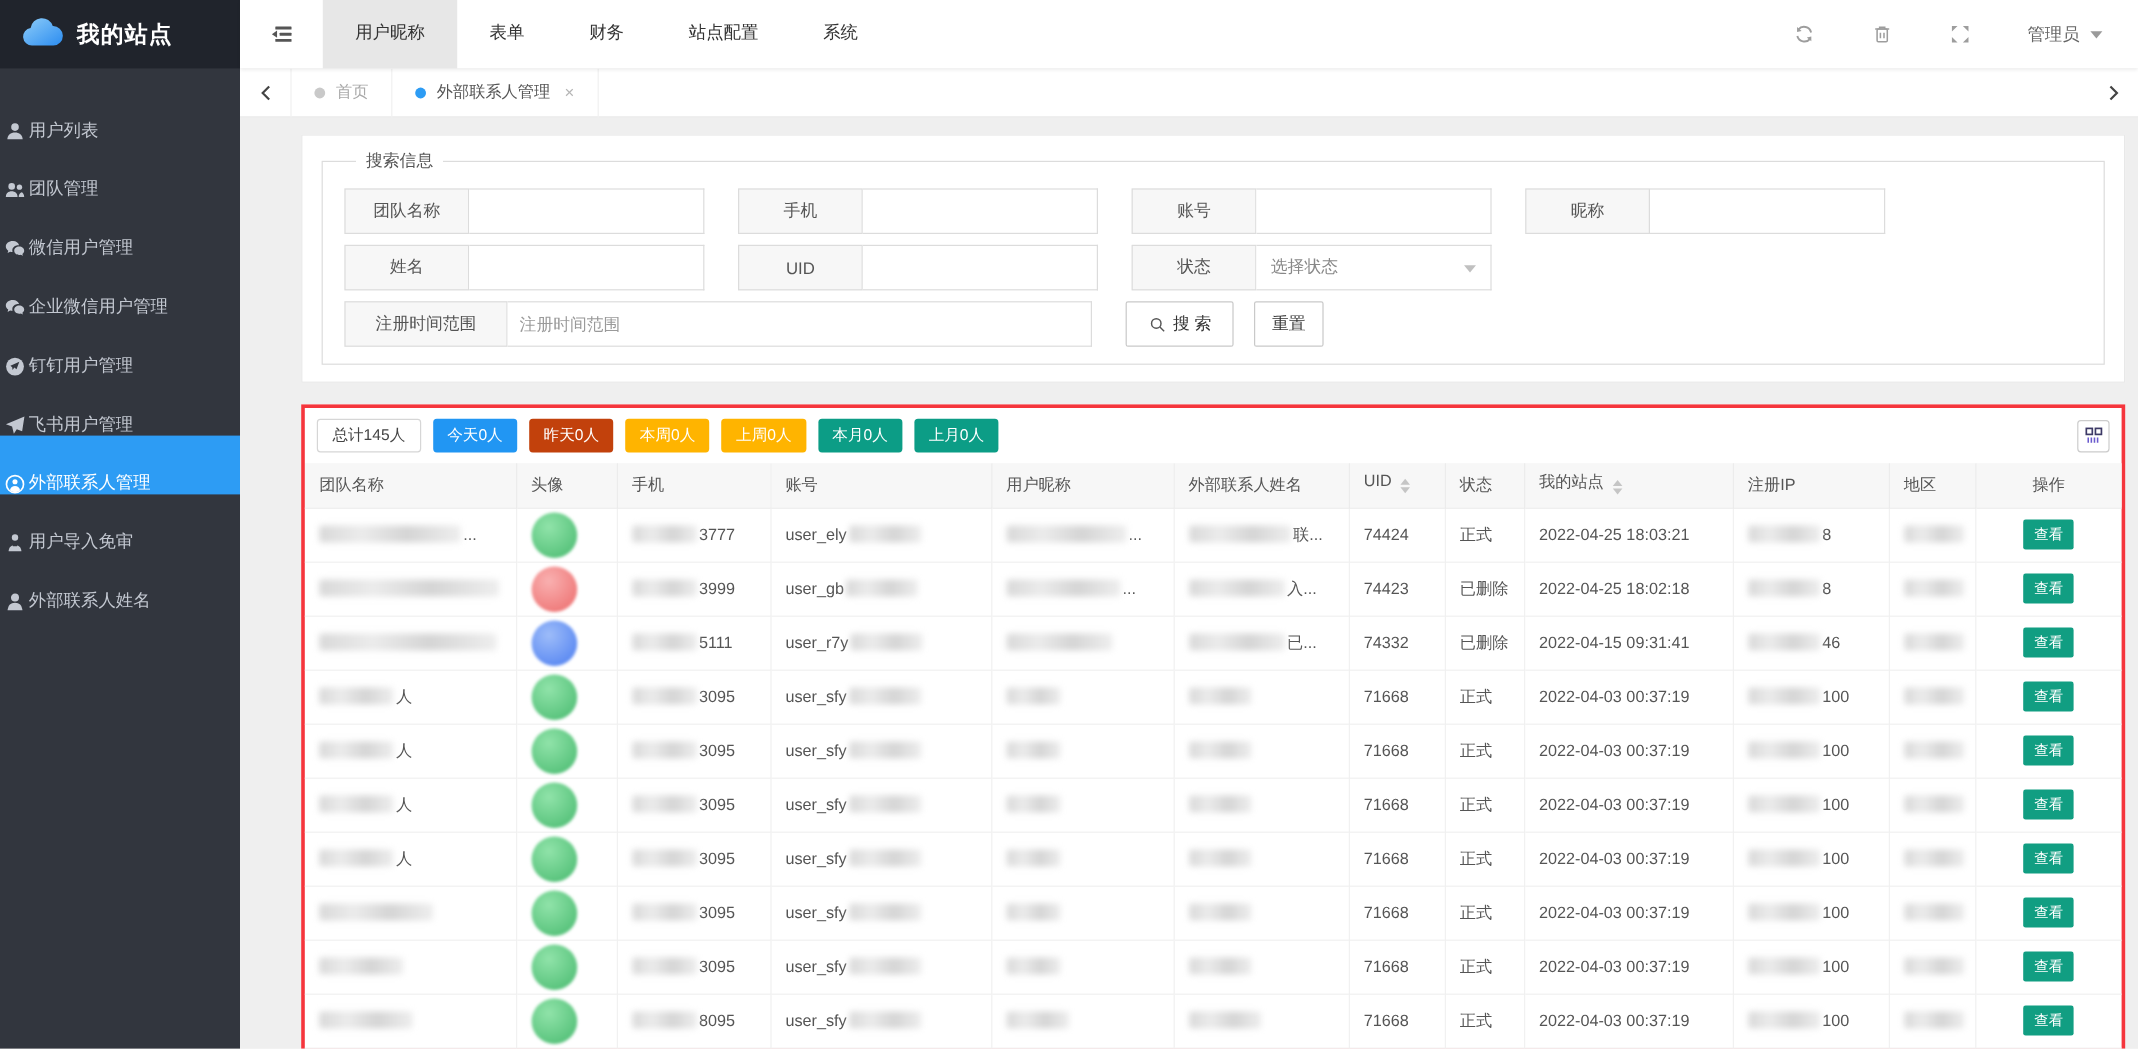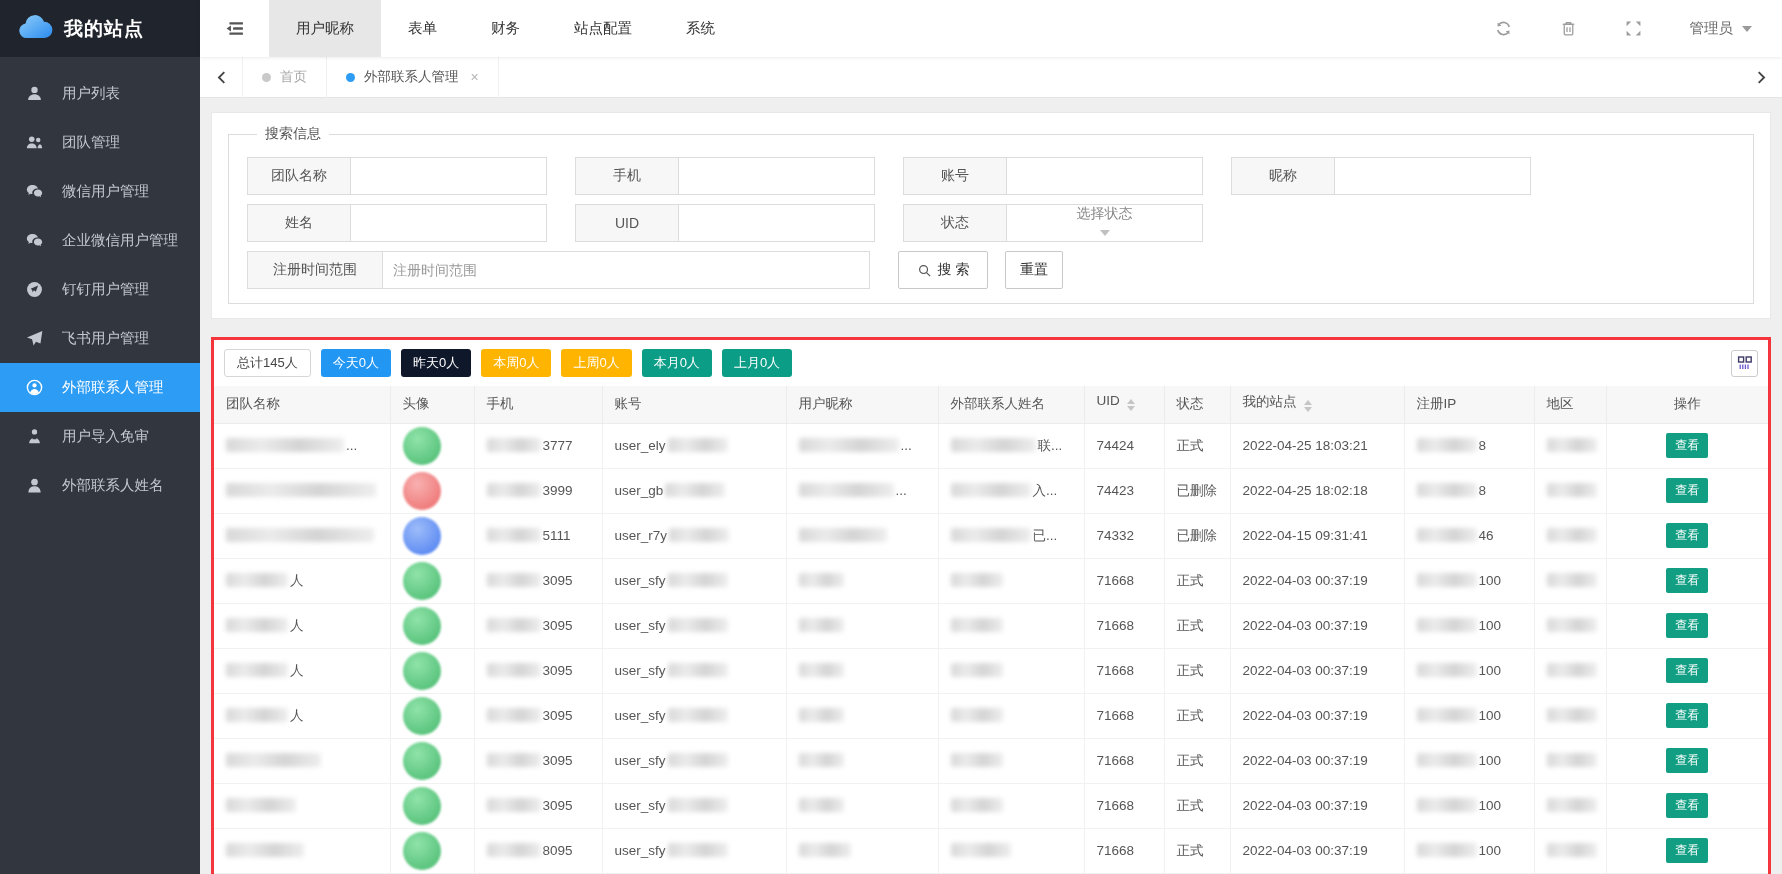--- a/index.html
+++ b/index.html
@@ -9,21 +9,21 @@
     display:flex; background:#efefef; color:#555;
     --active-blue:#2d9cf4; --accent-red:#f5353c; --view-green:#119e82;
   }
   svg { display:block; }
 
   
   .sidebar { flex:0 0 200px; width:200px; background:#32363e; color:#c3c8d1; display:flex; flex-direction:column; }
   .logo { height:57px; background:#20242c; display:flex; align-items:center; padding-left:16px; gap:10px; flex:none; }
   .logo-title { color:#fff; font-size:19px; font-weight:bold; letter-spacing:1px; }
   .side-nav { padding-top:12px; }
-  .nav-item { height:49px; display:flex; align-items:center; padding-left:26px; gap:19px; font-size:14.5px; cursor:pointer; white-space:nowrap; }
+  .nav-item { height:49px; display:flex; align-items:flex-end; padding-left:4px; gap:3px; font-size:14.5px; cursor:pointer; white-space:nowrap; }
   .nav-item.active { background:var(--active-blue); color:#fff; }
   .nav-icon { width:17px; height:17px; flex:none; }
   .nav-icon svg { width:17px; height:17px; fill:currentColor; }
 
   
   .main { flex:1; min-width:0; display:flex; flex-direction:column; }
   .topbar { height:57px; flex:none; background:#fff; display:flex; align-items:center; box-shadow:0 1px 3px rgba(0,0,0,.08); position:relative; z-index:3; }
   .fold { padding:0 25px; color:#555; cursor:pointer; }
   .fold svg { width:19px; height:17px; fill:currentColor; }
   .topnav-tab { height:57px; line-height:57px; padding:0 27px; font-size:14.5px; color:#333; cursor:pointer; }
@@ -41,33 +41,33 @@
   .tab-strip { display:flex; height:41px; }
   .tab-item { height:41px; display:flex; align-items:center; gap:9px; padding:0 19px; font-size:13.5px; color:#a9a9a9; border-right:1px solid #f0f0f0; cursor:pointer; }
   .tab-item:first-child { border-left:1px solid #f0f0f0; }
   .dot { width:9px; height:9px; border-radius:50%; background:#c9c9c9; flex:none; }
   .tab-item.active { color:#555; }
   .tab-item.active .dot { background:var(--active-blue); }
   .tab-close { color:#b5b5b5; font-size:14px; margin-left:3px; }
   .tab-spacer { flex:1; }
 
   
-  .content { flex:1; padding:14px 11px 0 11px; overflow:hidden; }
+  .content { flex:1; padding:14px 11px 0 11px; overflow:hidden;margin-left:40px; }
 
   .search-card { background:#fff; border:1px solid #e8e8e8; padding:12px 16px 14px; }
   fieldset { border:1px solid #dcdcdc; padding:14px 18px 14px; }
   legend { font-size:14px; color:#555; padding:0 8px; margin-left:10px; }
   .form-row { display:flex; gap:28px; margin-bottom:9px; align-items:center; }
   .form-row:last-child { margin-bottom:0; }
   .fg { display:flex; height:38px; }
   .fg-label { width:104px; background:#f7f7f7; border:1px solid #dcdcdc; display:flex; align-items:center; justify-content:center; font-size:14px; color:#555; flex:none; }
   .fg-box { width:196px; border:1px solid #dcdcdc; border-left:none; background:#fff; }
   .fg-box input { border:none; outline:none; width:100%; height:100%; padding:0 10px; font-size:14px; font-family:inherit; color:#555; background:transparent; }
   input::placeholder { color:#9a9a9a; }
-  .fg-select { display:flex; align-items:center; justify-content:space-between; padding:0 12px; color:#888; font-size:14px; cursor:pointer;flex-direction:column; }
+  .fg-select { display:flex; align-items:center; justify-content:space-between; padding:0 12px; color:#888; font-size:14px; cursor:pointer; }
   .sel-caret { width:0; height:0; border:5px solid transparent; border-top:6px solid #c0c0c0; margin-top:6px; }
   .fg-time .fg-label { width:136px; }
   .fg-time .fg-box { width:487px; }
   .btn-row { display:flex; gap:17px; }
   .btn { height:38px; border:1px solid #c9c9c9; background:#fff; font-size:14px; color:#333; display:flex; align-items:center; justify-content:center; gap:6px; border-radius:2px; cursor:pointer; font-family:inherit; }
   .btn svg { width:15px; height:15px; stroke:#555; fill:none; stroke-width:1.3; }
   .btn-search { width:90px; }
   .btn-reset { width:58px; }
 
   
@@ -336,21 +336,21 @@
             </button>
           </div>
         </div>
       </fieldset>
     </section>
 
     <section class="table-block">
       <div class="stats-row" id="stats-row">
           <div class="badge plain">总计145人</div>
           <div class="badge" style="background: rgb(33, 150, 243);">今天0人</div>
-          <div class="badge" style="background: #0f172a;">昨天0人</div>
+          <div class="badge" style="background: #c2410c;">昨天0人</div>
           <div class="badge" style="background: rgb(255, 180, 0);">本周0人</div>
           <div class="badge" style="background: rgb(255, 180, 0);">上周0人</div>
           <div class="badge" style="background: rgb(12, 157, 134);">本月0人</div>
           <div class="badge" style="background: rgb(12, 157, 134);">上月0人</div>
           <span class="col-config">
             <svg viewBox="0 0 16 16">
               <rect x="1.6" y="2" width="5" height="5" fill="none" stroke="#3d3a66" stroke-width="1.4"></rect>
               <rect x="9.2" y="2" width="5" height="5" fill="none" stroke="#3d3a66" stroke-width="1.4"></rect>
               <path d="M3.2 9.6v4.4M5.8 9.6v4.4M8.4 9.6v4.4M11 9.6v4.4" stroke="#6a5acd" stroke-width="1.3"></path>
             </svg>

